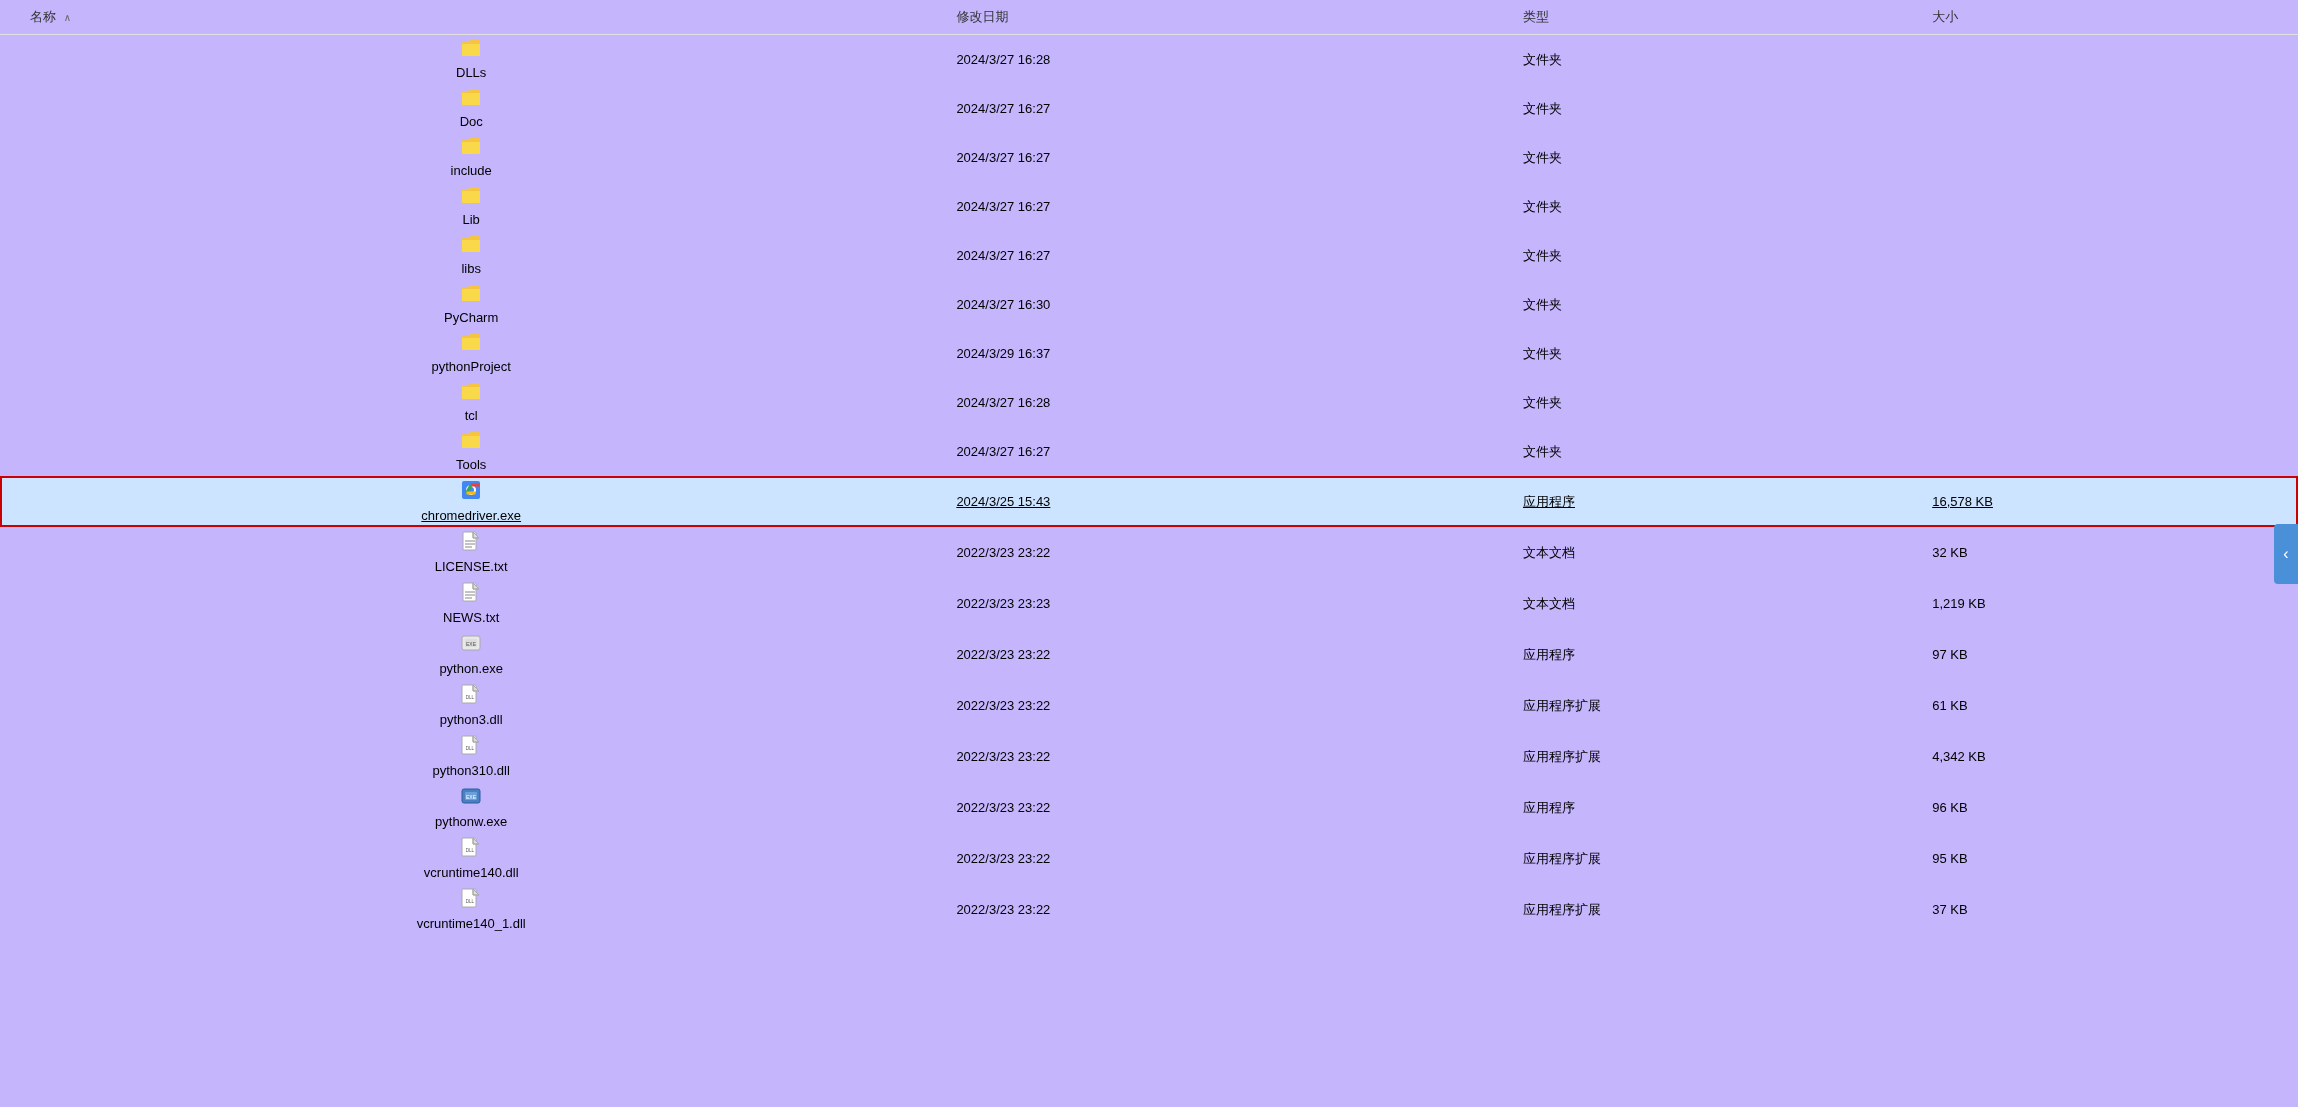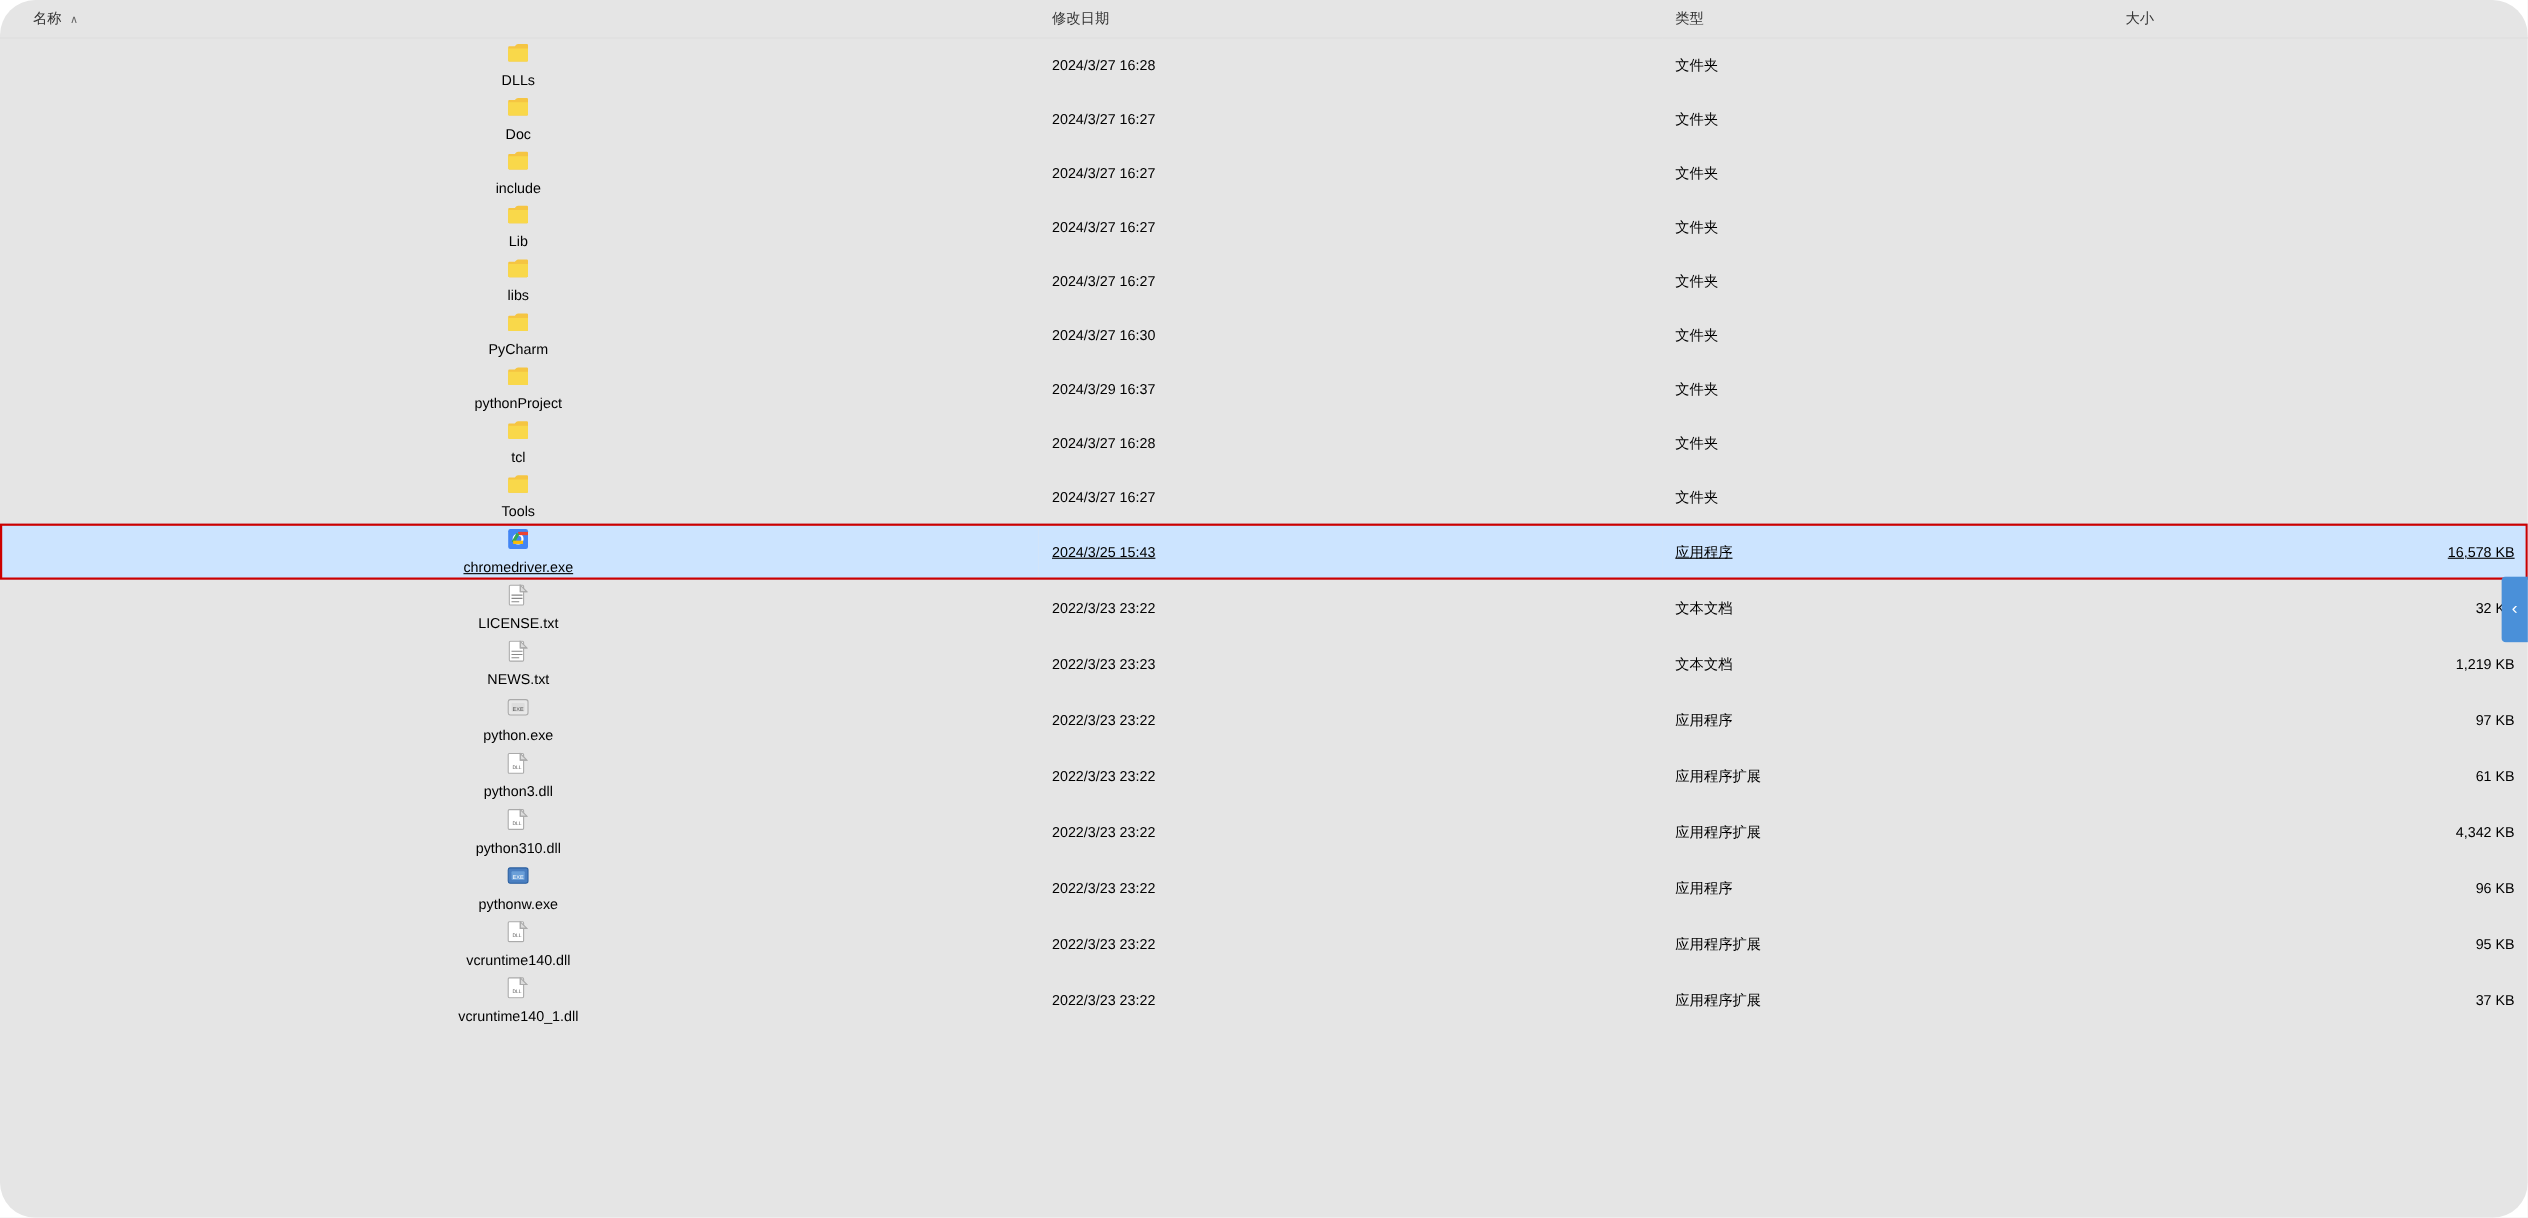--- a/index.html
+++ b/index.html
@@ -12,23 +12,22 @@
       font-family: "Microsoft YaHei", "SimHei", Arial, sans-serif;
       font-size: 14px;
       background: #ffffff;
       color: #000000;
       overflow-x: hidden;
     }
 
     .file-explorer {
       width: 100%;
       min-height: 1107px;
-      background: #e5e5e5;
+      background: #c4b5fd;
       position: relative;
-      border-radius: 32px;
     }
 
     .file-table {
       width: 100%;
       border-collapse: collapse;
     }
 
     .file-table thead tr {
       border-bottom: 1px solid #e0e0e0;
     }
@@ -107,21 +106,21 @@
       border-radius: 4px 0 0 4px;
       display: flex;
       align-items: center;
       justify-content: center;
       cursor: pointer;
       color: white;
       font-size: 16px;
     }
 
     .col-size-val {
-      text-align: right;
+      text-align: left;
     }
   </style>
 </head>
 <body>
 
 <div class="file-explorer">
   <table class="file-table">
     <thead>
       <tr>
         <th class="col-name">

